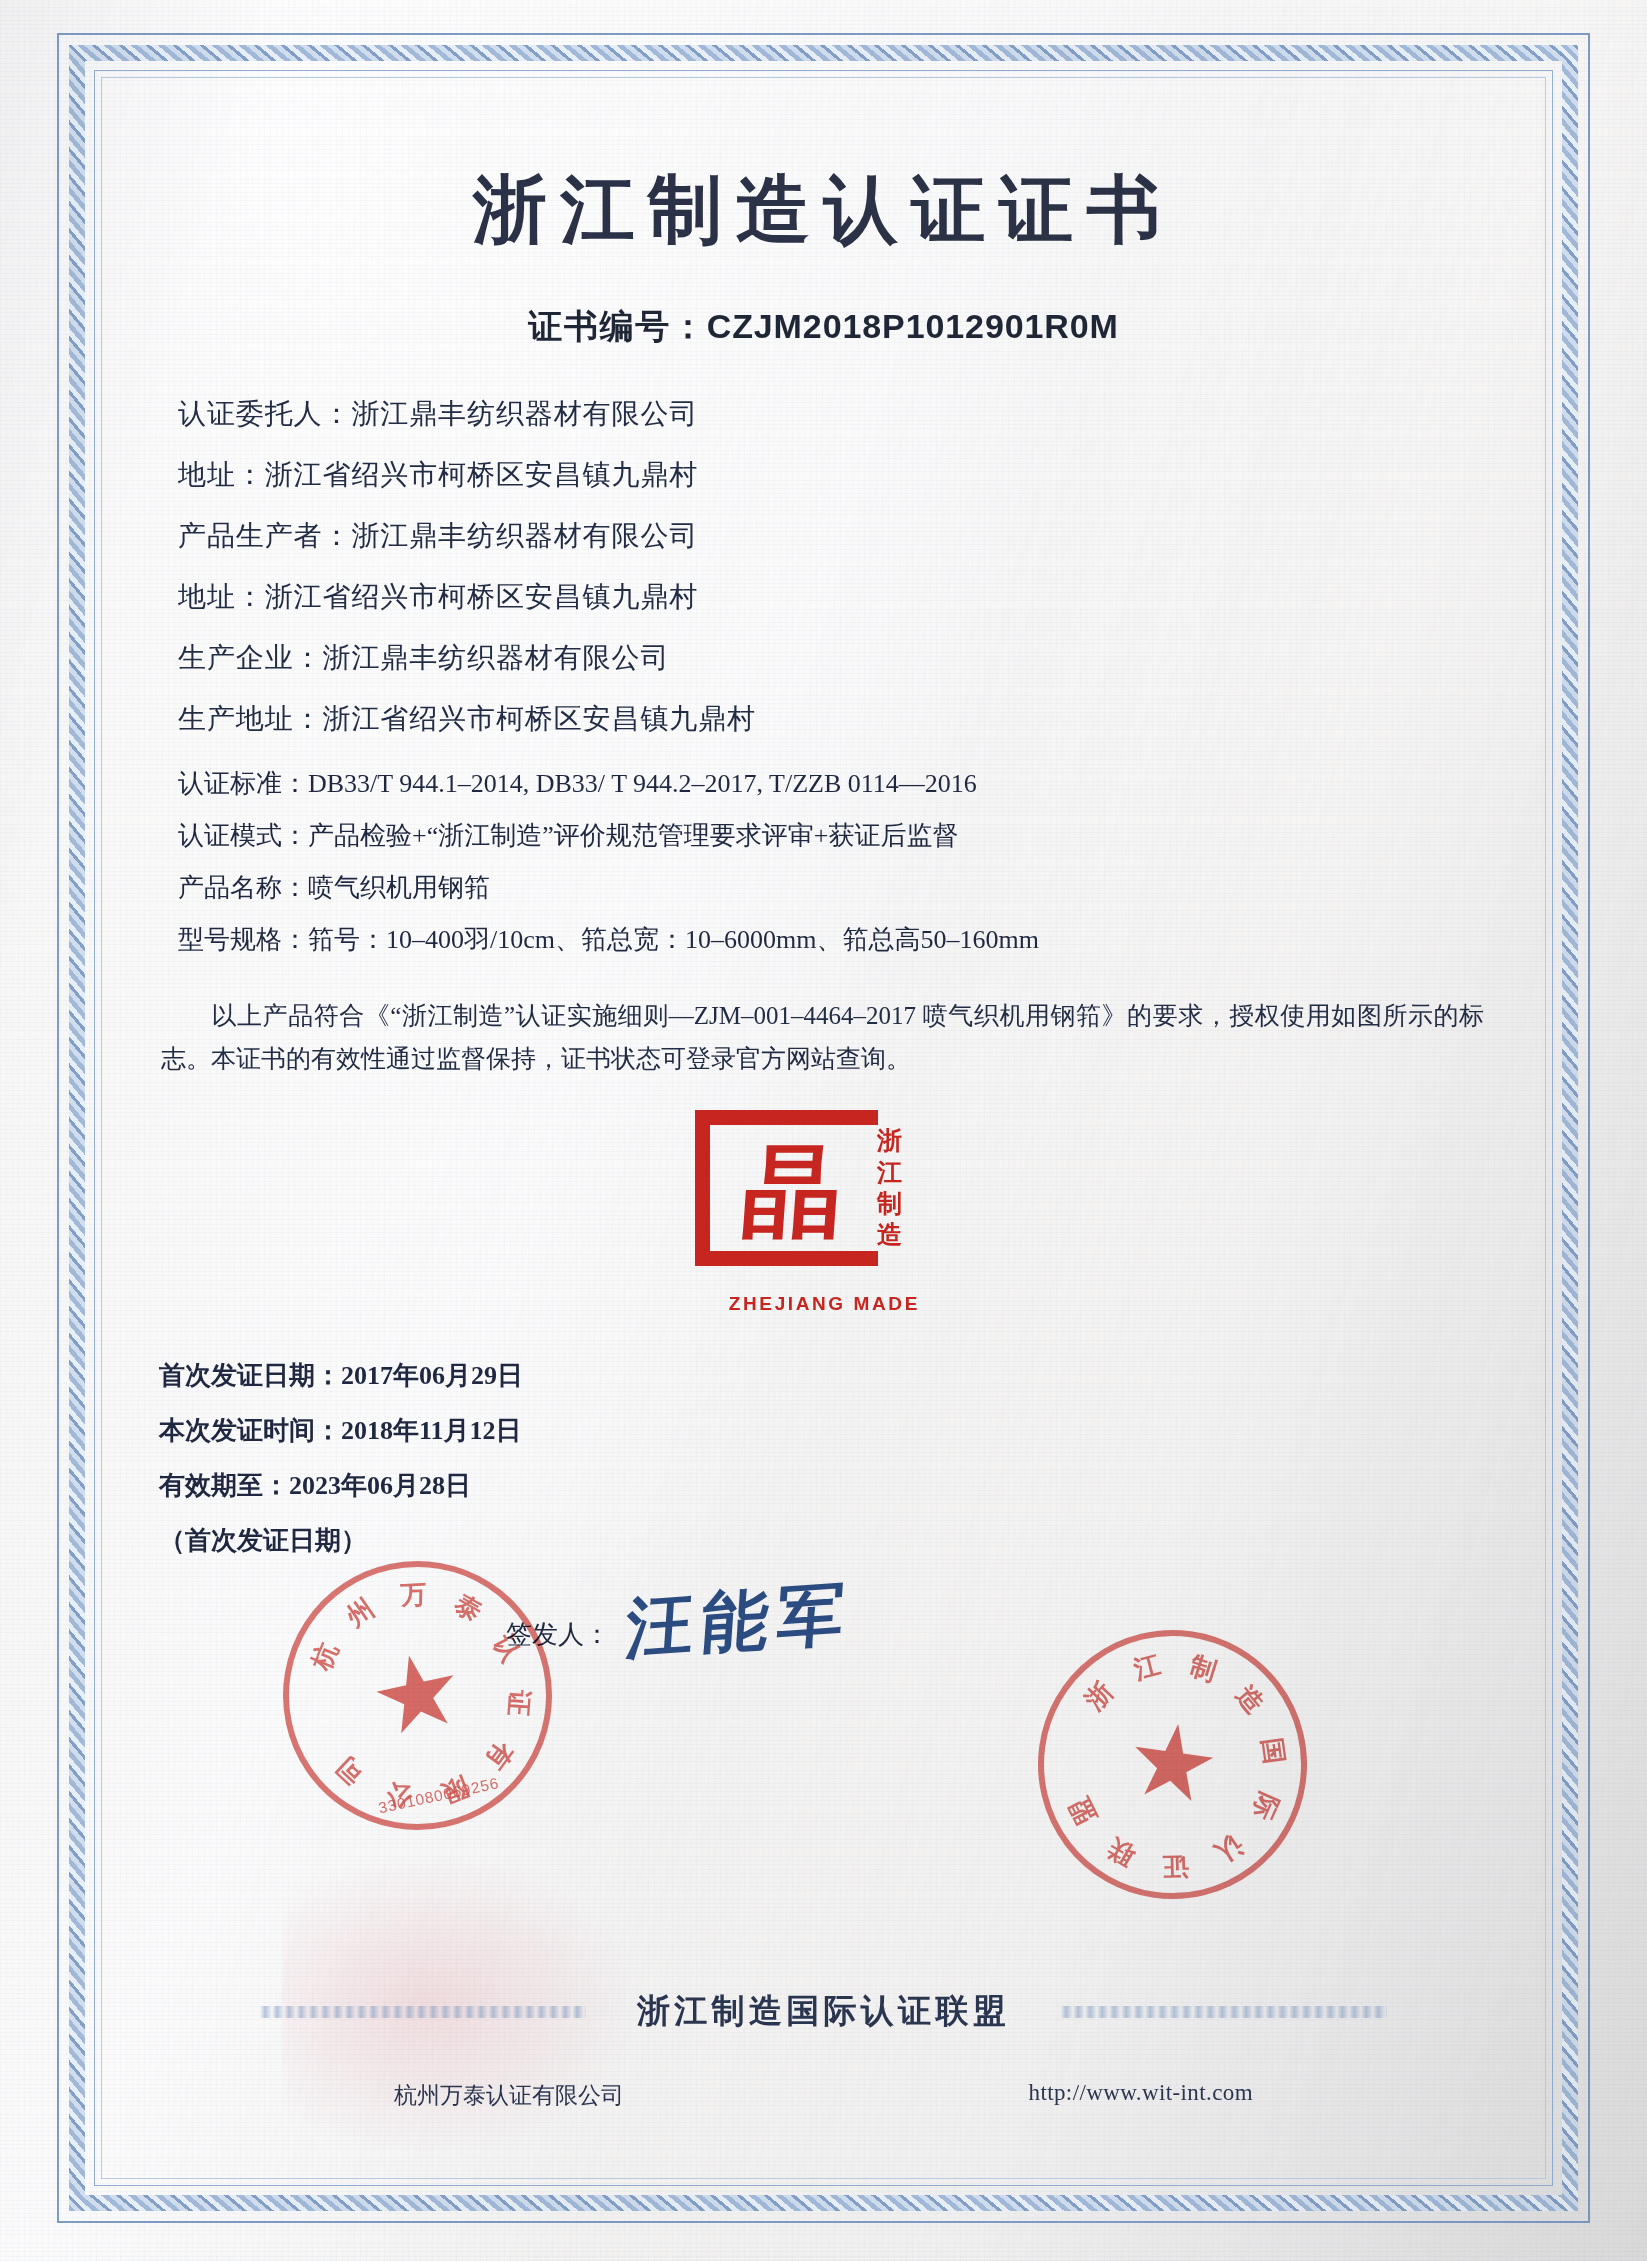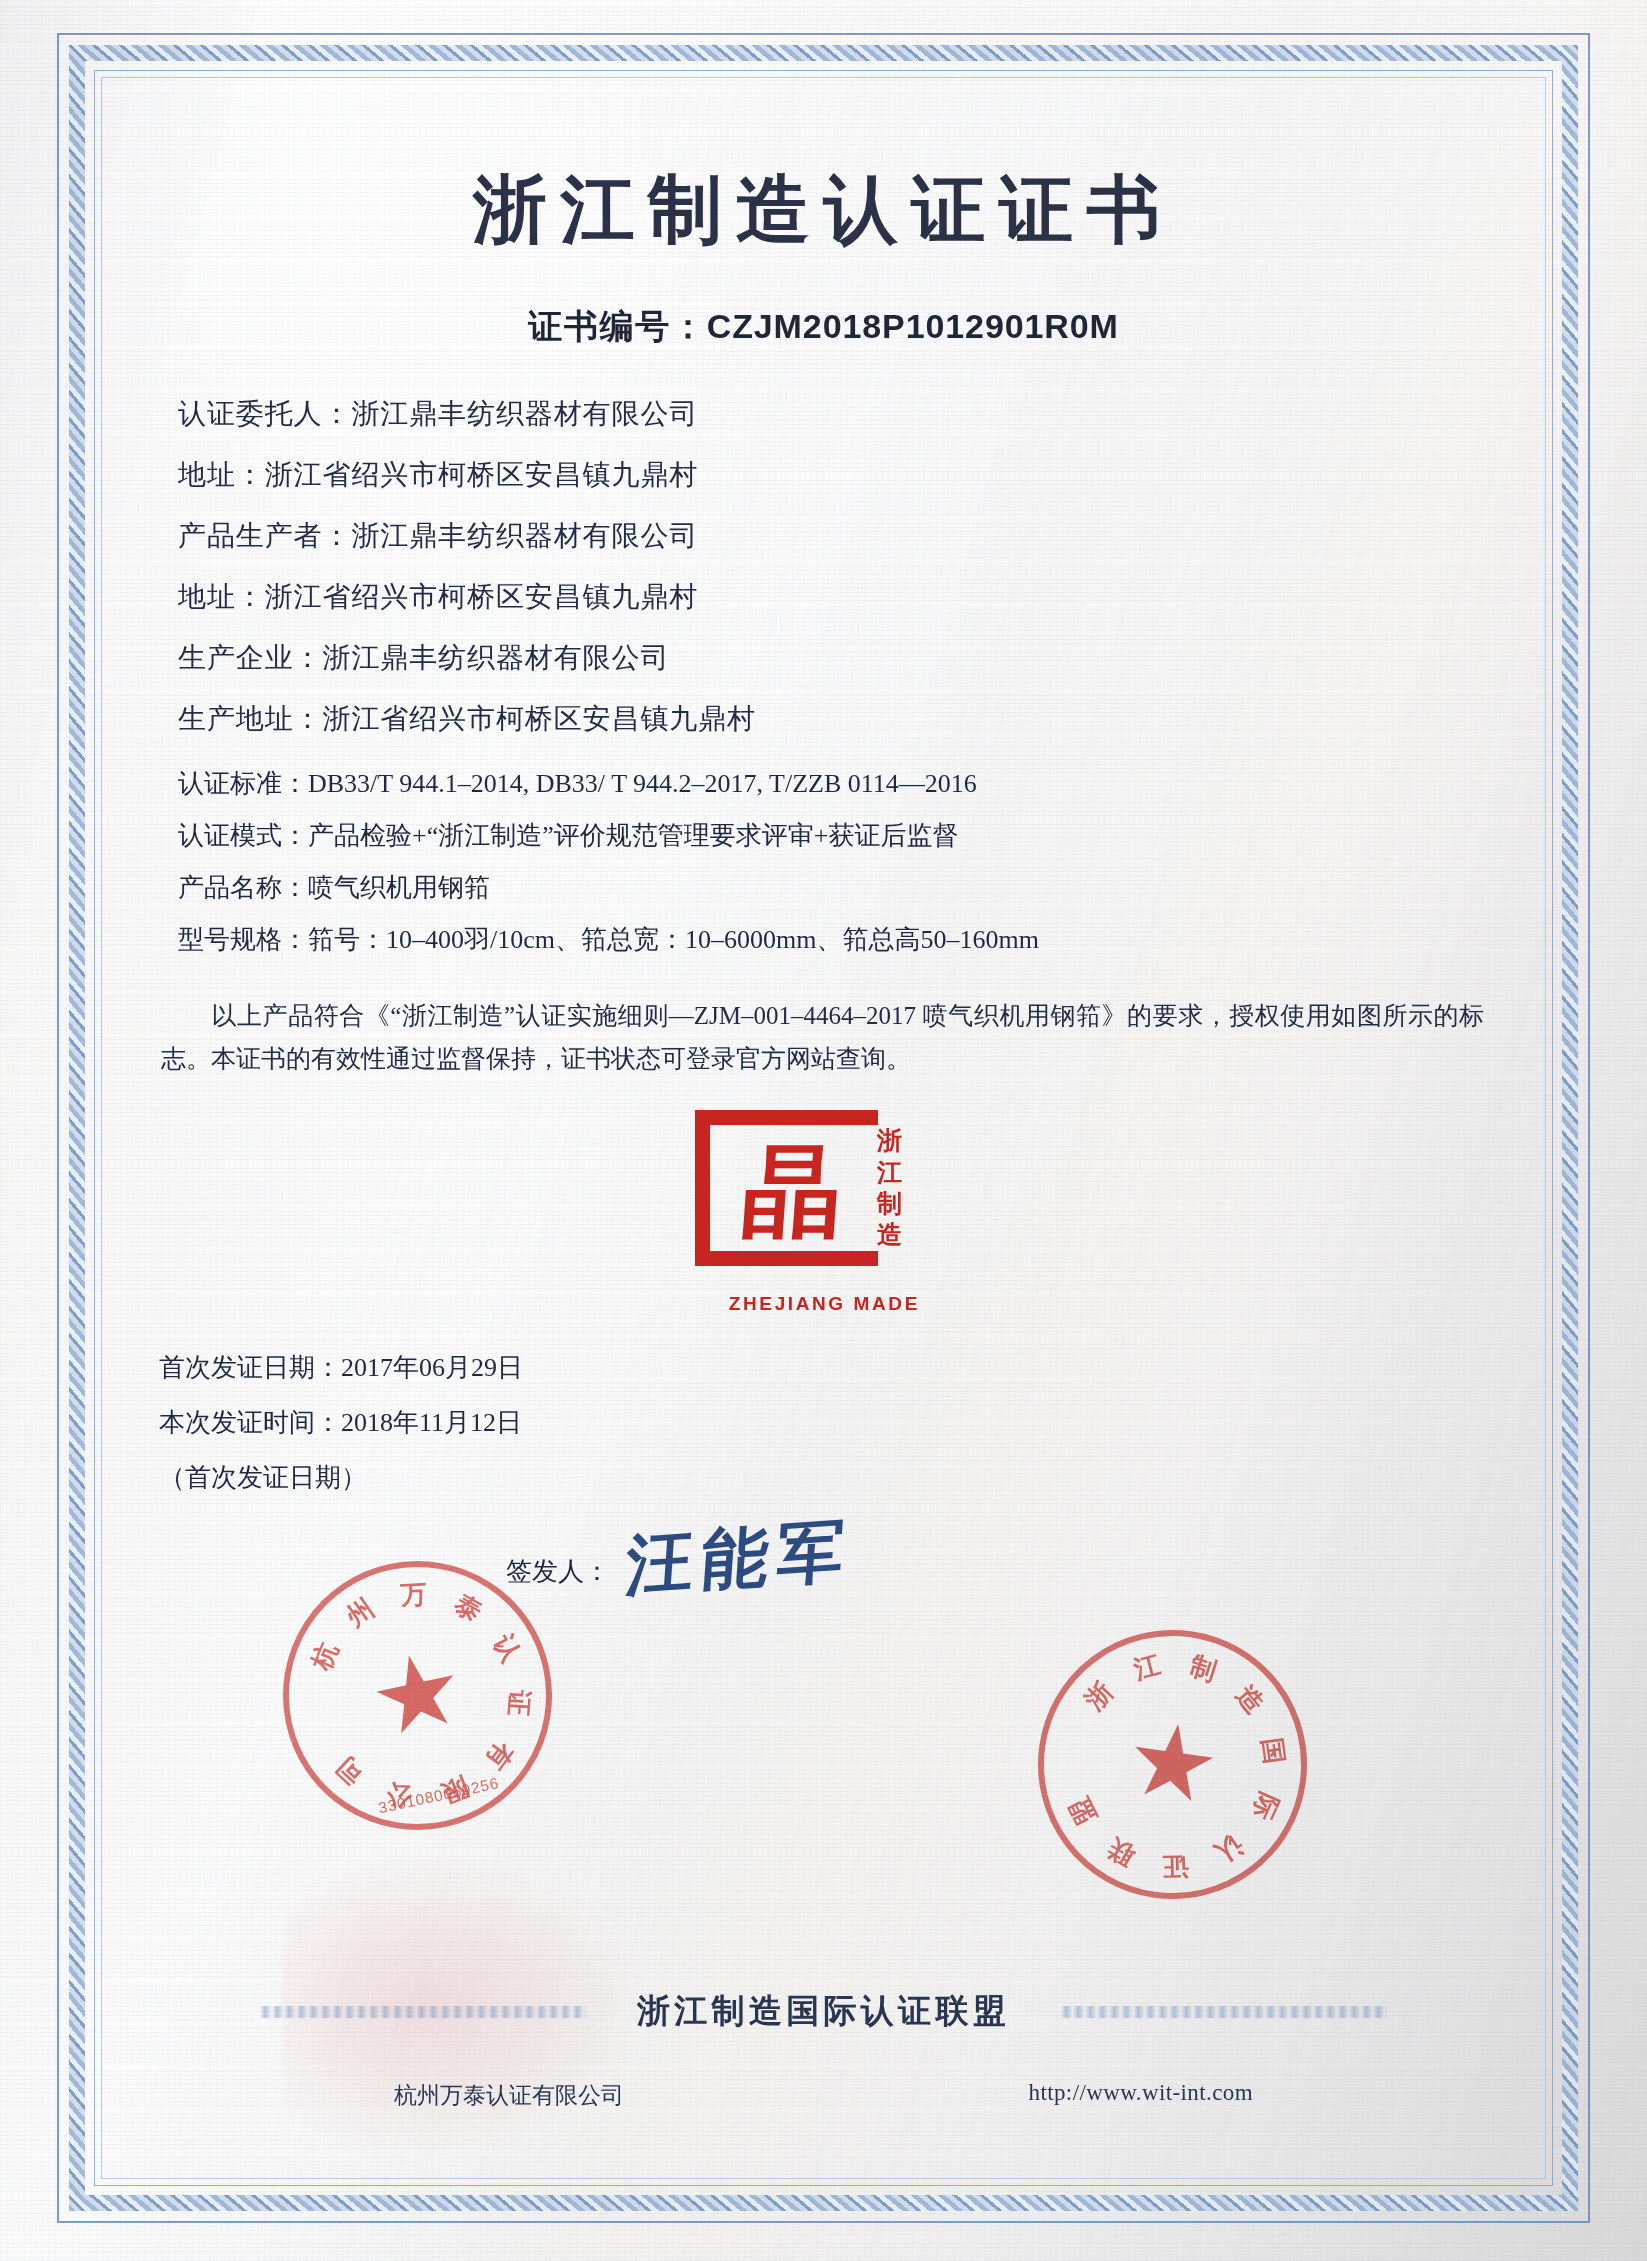--- a/index.html
+++ b/index.html
@@ -208,24 +208,25 @@
     text-align: center;
     color: #c9261f;
     font-size: 19px;
     letter-spacing: 2.6px;
     font-family: "Liberation Sans", sans-serif;
     font-weight: 700;
   }
 
   
   .dates {
-    margin-top: 31px;
+    margin-top: 39px;
     padding-left: 22px;
     position: relative;
     z-index: 3;
+    font-weight: bold;
   }
   .date-row {
     font-size: 26px;
     line-height: 1.0;
     margin-bottom: 29px;
     color: #1f2840;
     white-space: nowrap;
   }
   .seal-note { margin-top: 5.1px; }
 
@@ -424,20 +425,23 @@
         <div class="latin">ZHEJIANG MADE</div>
       </div>
     </div>
 
     <div class="dates">
       <div class="date-row">
         <span>首次发证日期：</span><span>2017年06月29日</span>
       </div>
       <div class="date-row">
         <span>本次发证时间：</span><span>2018年11月12日</span>
+      </div>
+      <div class="date-row">
+        <span>有效期至：</span><span>2023年06月28日</span>
       </div>
       <div class="date-row seal-note">（首次发证日期）</div>
     </div>
 
     <div class="signer-line">
       <div class="signer-label">签发人：</div>
       <div class="signature">汪能军</div>
     </div>
 
   </div>

